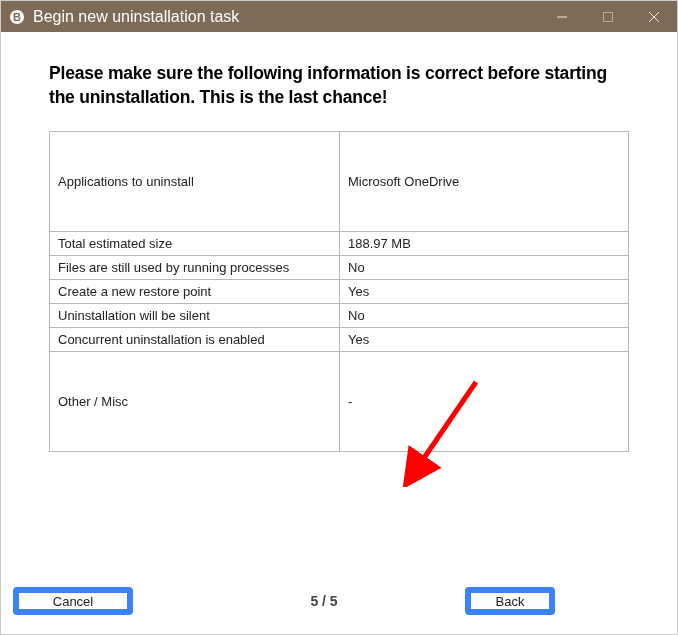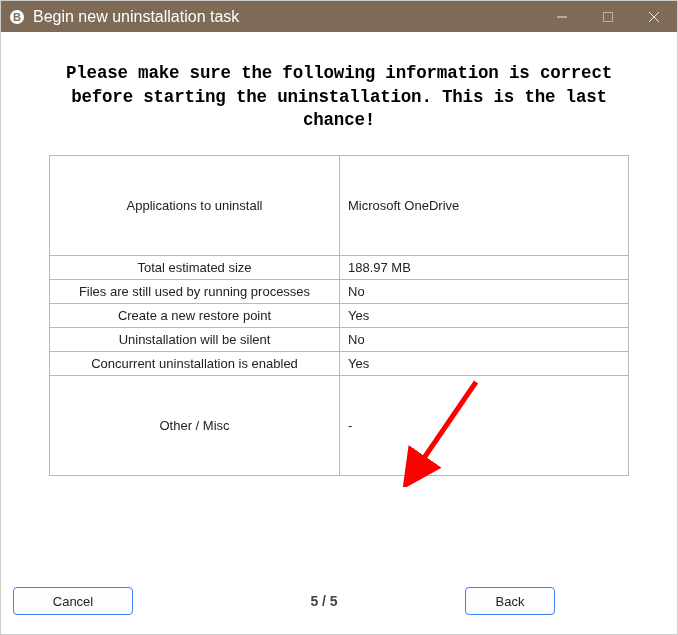--- a/index.html
+++ b/index.html
@@ -72,39 +72,38 @@
       flex: 1;
       padding: 30px 48px 0 48px;
       display: flex;
       flex-direction: column;
       overflow: hidden;
       position: relative;
     }
     .heading {
       font-size: 17.5px;
       font-weight: 900;
-      text-align: center;
       line-height: 1.35;
       margin-bottom: 22px;
-      font-family: Liberation Mono, monospace;
+      font-family: Liberation Sans, sans-serif;
       letter-spacing: -0.2px;
     }
     .summary-table {
       border-collapse: collapse;
       width: 100%;
       font-size: 13px;
     }
     .summary-table td {
       border: 1px solid #b8b8b8;
       padding: 4px 8px;
       vertical-align: middle;
     }
     .summary-table td.label {
       width: 290px;
-      text-align: center;
+      text-align: left;
       color: #222;
     }
     .summary-table td.value {
       text-align: left;
       color: #222;
     }
     .summary-table tr.tall td {
       height: 100px;
     }
     .summary-table tr.normal td {
@@ -142,21 +141,21 @@
     }
     .footer-right {
       width: 200px;
       display: flex;
       justify-content: space-between;
       gap: 8px;
     }
     .footer-btn {
       width: 90px;
       height: 28px;
-      border: 1px solid #3b82f6;
+      border: 6px solid #3b82f6;
       background: #fdfdfd;
       border-radius: 4px;
       font-size: 13px;
       cursor: pointer;
       font-family: inherit;
       color: #222;
     }
     .footer-btn.cancel {
       width: 120px;
     }

